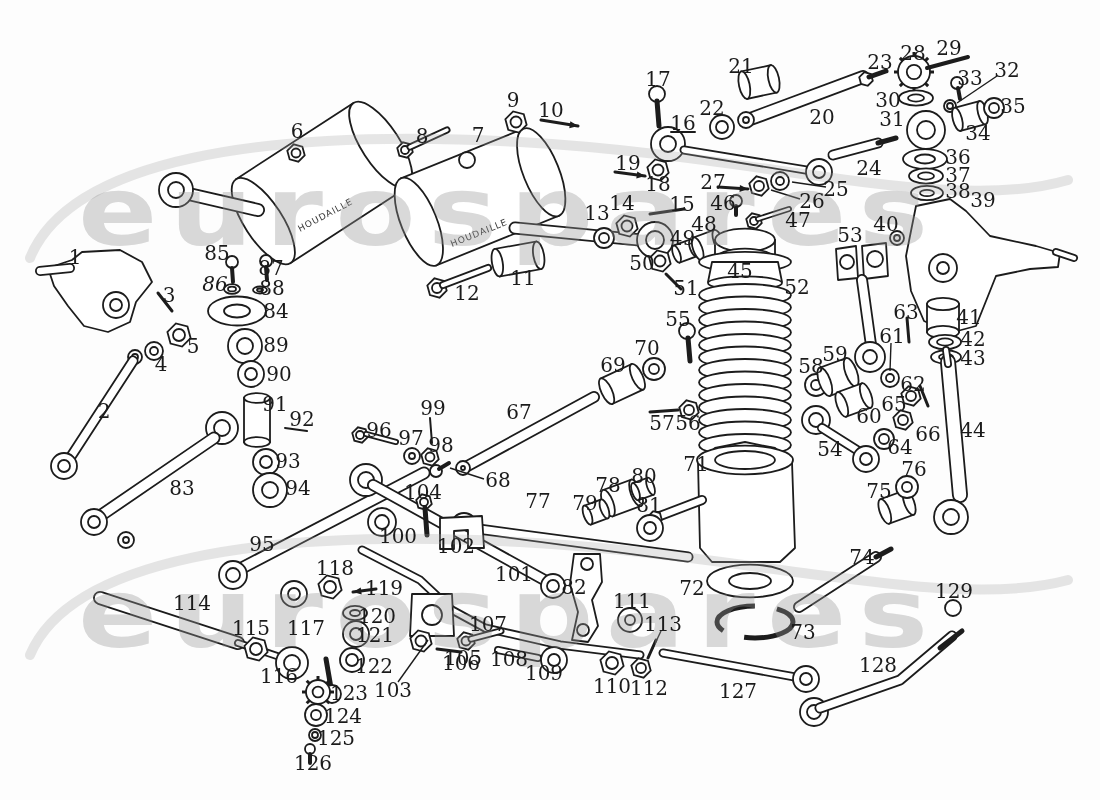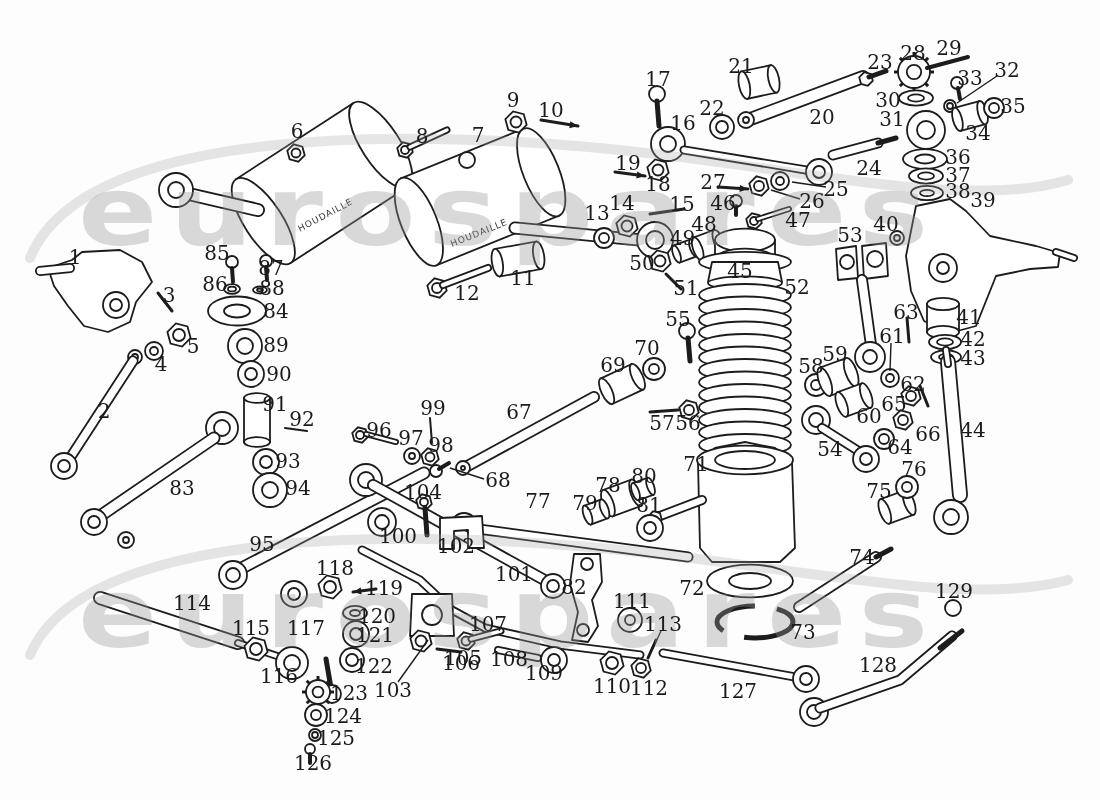--- a/index.html
+++ b/index.html
@@ -465,21 +465,21 @@
       <div class="plabel" style="left: 297px; top: 131px;">6</div>
       <div class="plabel" style="left: 478px; top: 135px;">7</div>
       <div class="plabel" style="left: 422px; top: 136px;">8</div>
       <div class="plabel" style="left: 513px; top: 100px;">9</div>
       <div class="plabel" style="left: 551px; top: 110px;">10</div>
       <div class="plabel" style="left: 523px; top: 278px;">11</div>
       <div class="plabel" style="left: 467px; top: 293px;">12</div>
       <div class="plabel" style="left: 597px; top: 213px;">13</div>
       <div class="plabel" style="left: 622px; top: 203px;">14</div>
       <div class="plabel" style="left: 682px; top: 204px;">15</div>
-      <div class="plabel" style="left: 683px; top: 123px;">16</div>
+      <div class="plabel" style="left: 683px; top: 123px; text-decoration: underline;">16</div>
       <div class="plabel" style="left: 658px; top: 79px;">17</div>
       <div class="plabel" style="left: 658px; top: 184px;">18</div>
       <div class="plabel" style="left: 628px; top: 163px;">19</div>
       <div class="plabel" style="left: 822px; top: 117px;">20</div>
       <div class="plabel" style="left: 741px; top: 66px;">21</div>
       <div class="plabel" style="left: 712px; top: 108px;">22</div>
       <div class="plabel" style="left: 880px; top: 62px;">23</div>
       <div class="plabel" style="left: 869px; top: 168px;">24</div>
       <div class="plabel" style="left: 836px; top: 189px;">25</div>
       <div class="plabel" style="left: 812px; top: 201px;">26</div>
@@ -535,21 +535,21 @@
       <div class="plabel" style="left: 914px; top: 469px;">76</div>
       <div class="plabel" style="left: 538px; top: 501px;">77</div>
       <div class="plabel" style="left: 608px; top: 485px;">78</div>
       <div class="plabel" style="left: 585px; top: 503px;">79</div>
       <div class="plabel" style="left: 644px; top: 476px;">80</div>
       <div class="plabel" style="left: 649px; top: 505px;">81</div>
       <div class="plabel" style="left: 574px; top: 587px;">82</div>
       <div class="plabel" style="left: 182px; top: 488px;">83</div>
       <div class="plabel" style="left: 276px; top: 311px;">84</div>
       <div class="plabel" style="left: 217px; top: 253px;">85</div>
-      <div class="plabel" style="left: 215px; top: 284px;">86</div>
+      <div class="plabel" style="left: 215px; top: 284px; font-style: italic;">86</div>
       <div class="plabel" style="left: 271px; top: 268px;">87</div>
       <div class="plabel" style="left: 272px; top: 288px;">88</div>
       <div class="plabel" style="left: 276px; top: 345px;">89</div>
       <div class="plabel" style="left: 279px; top: 374px;">90</div>
       <div class="plabel" style="left: 275px; top: 404px;">91</div>
       <div class="plabel" style="left: 302px; top: 419px;">92</div>
       <div class="plabel" style="left: 288px; top: 461px;">93</div>
       <div class="plabel" style="left: 298px; top: 488px;">94</div>
       <div class="plabel" style="left: 262px; top: 544px;">95</div>
       <div class="plabel" style="left: 379px; top: 430px;">96</div>

